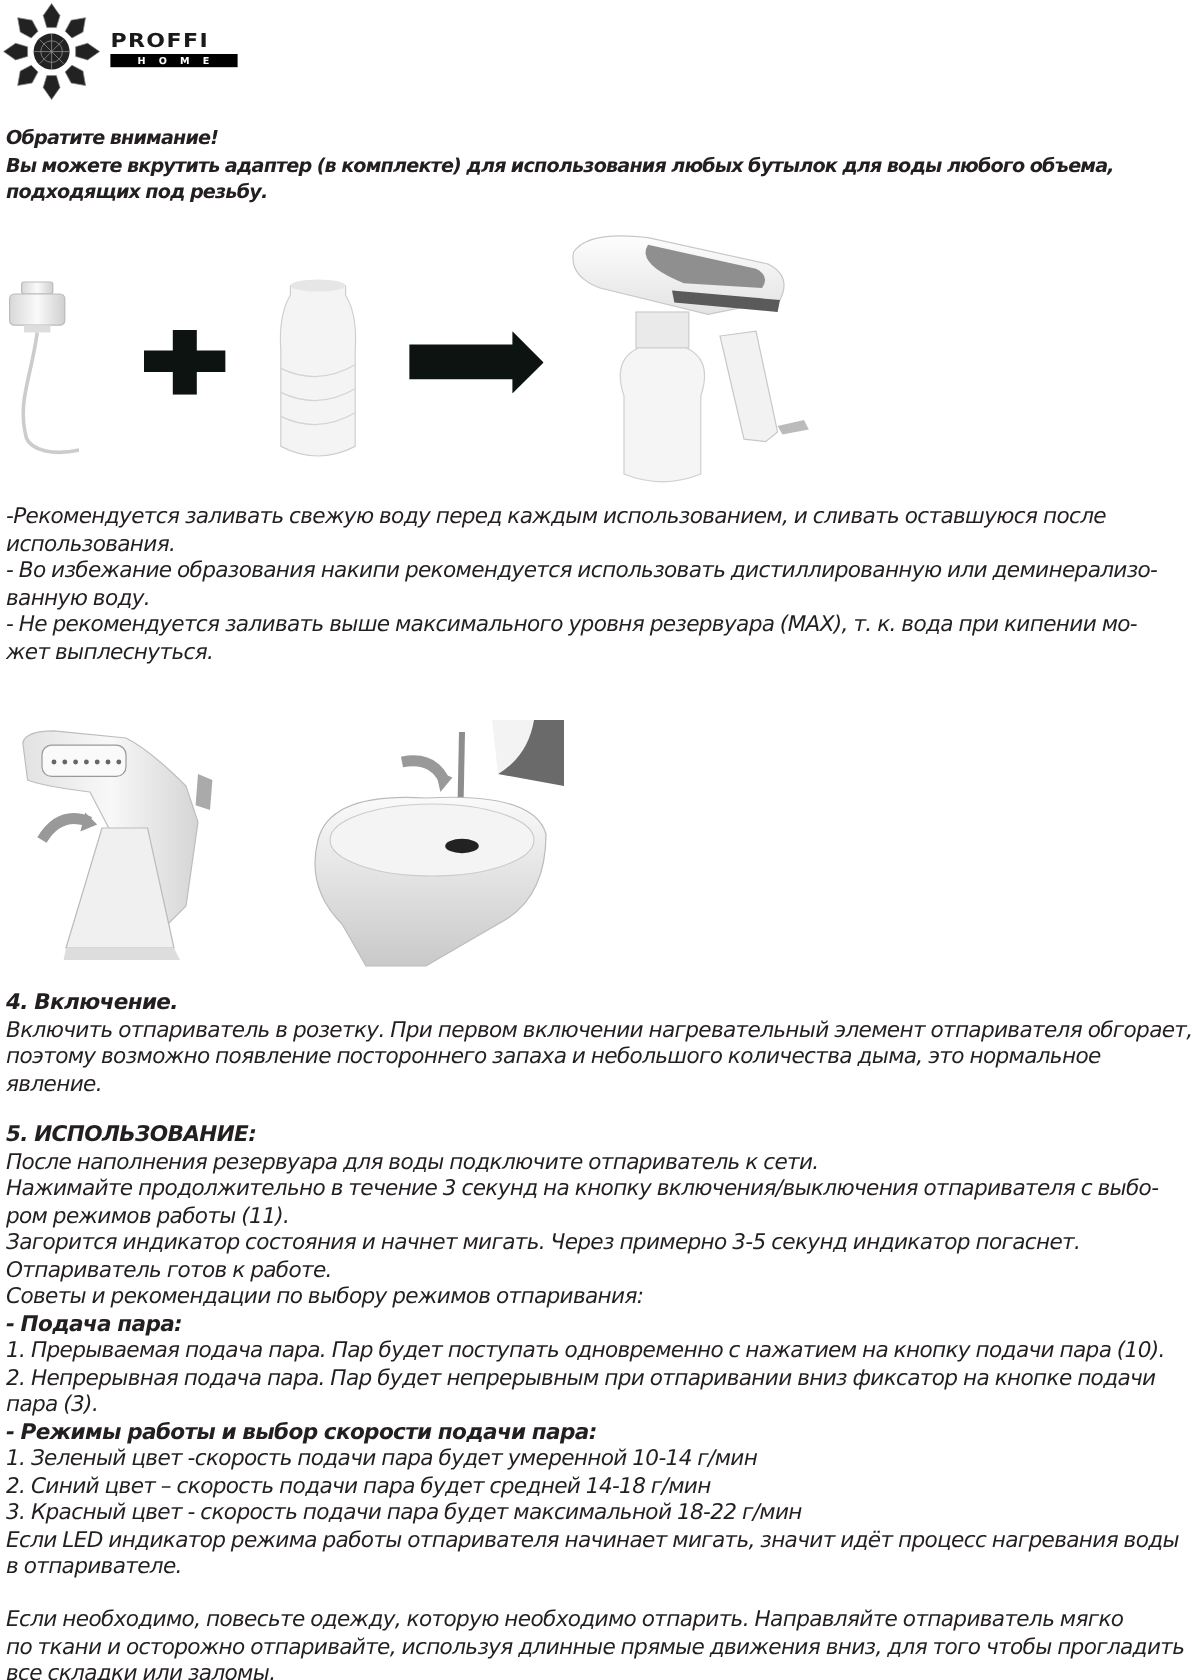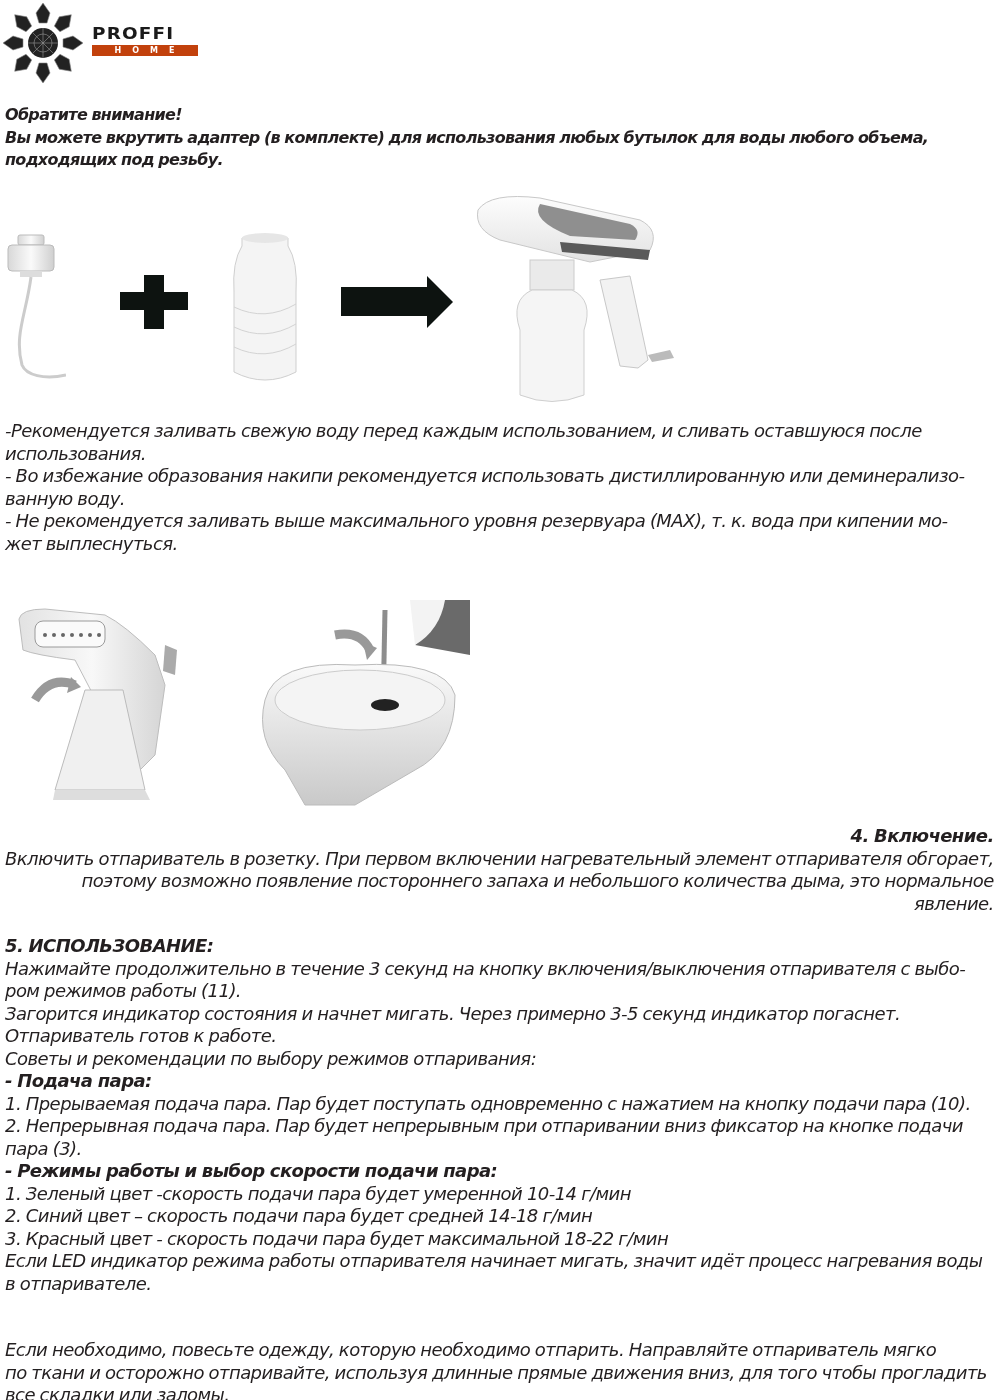--- a/index.html
+++ b/index.html
@@ -8,32 +8,32 @@
     font-family: "DejaVu Sans", sans-serif; color: #231f20;
   }
   .abs { position: absolute; }
   .logo-star { left: 2px; top: 2px; width: 82px; height: 82px; }
   .logo-word { left: 92px; top: 25px; width: 108px; }
   .logo-proffi {
     font-family: "DejaVu Sans", sans-serif; font-weight: 900; font-size: 16px;
     letter-spacing: 1px; line-height: 18px; color: #1a1a1a; transform: scaleX(1.15); transform-origin: left;
   }
   .logo-home {
-    margin-top: 2px; background: #c2410c; color: #fff; font-size: 8px; font-weight: bold;
+    margin-top: 2px; background: #000000; color: #fff; font-size: 8px; font-weight: bold;
     letter-spacing: 11px; text-align: center; height: 11px; line-height: 11px; padding-left: 10px; width: 96px;
   }
   .para {
     font-style: italic; font-size: 18px; line-height: 22.5px; white-space: nowrap;
     letter-spacing: -0.55px; word-spacing: -0.5px;
   }
   .bold { font-weight: bold; }
   .notice { left: 5px; top: 104px; }
   .notice .para { font-size: 16px; letter-spacing: -0.7px; }
   .block1 { left: 5px; top: 420px; }
-  .block4 { left: 5px; top: 825px; text-align: right; }
+  .block4 { left: 5px; top: 825px; }
   .block5 { left: 5px; top: 935px; }
   .blockend { left: 5px; top: 1339px; }
   .fig { position: absolute; }
 </style>
 </head>
 <body>
 
 <div class="abs logo-star">
   <svg width="82" height="82" viewBox="0 0 82 82">
     <g transform="translate(41,41)" fill="#222">
@@ -167,20 +167,21 @@
 
 <div class="abs block4">
   <div class="para bold">4. Включение.</div>
   <div class="para">Включить отпариватель в розетку. При первом включении нагревательный элемент отпаривателя обгорает,</div>
   <div class="para">поэтому возможно появление постороннего запаха и небольшого количества дыма, это нормальное</div>
   <div class="para">явление.</div>
 </div>
 
 <div class="abs block5">
   <div class="para bold">5. ИСПОЛЬЗОВАНИЕ:</div>
+  <div class="para">После наполнения резервуара для воды подключите отпариватель к сети.</div>
   <div class="para">Нажимайте продолжительно в течение 3 секунд на кнопку включения/выключения отпаривателя с выбо-</div>
   <div class="para">ром режимов работы (11).</div>
   <div class="para">Загорится индикатор состояния и начнет мигать. Через примерно 3-5 секунд индикатор погаснет.</div>
   <div class="para">Отпариватель готов к работе.</div>
   <div class="para">Советы и рекомендации по выбору режимов отпаривания:</div>
   <div class="para bold">- Подача пара:</div>
   <div class="para">1. Прерываемая подача пара. Пар будет поступать одновременно с нажатием на кнопку подачи пара (10).</div>
   <div class="para">2. Непрерывная подача пара. Пар будет непрерывным при отпаривании вниз фиксатор на кнопке подачи</div>
   <div class="para">пара (3).</div>
   <div class="para bold">- Режимы работы и выбор скорости подачи пара:</div>

